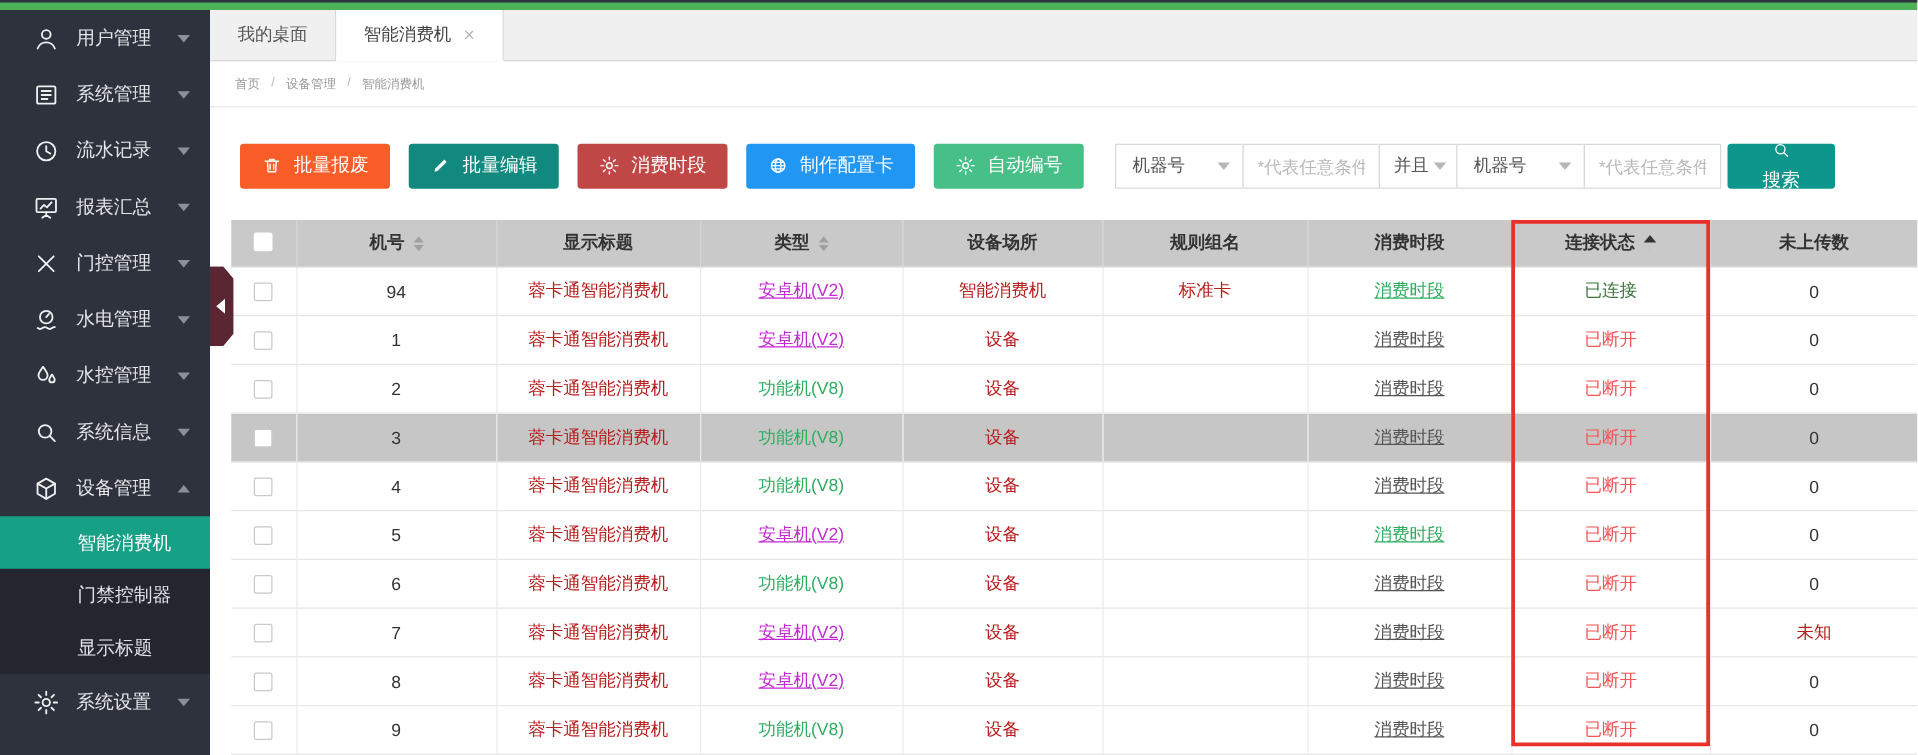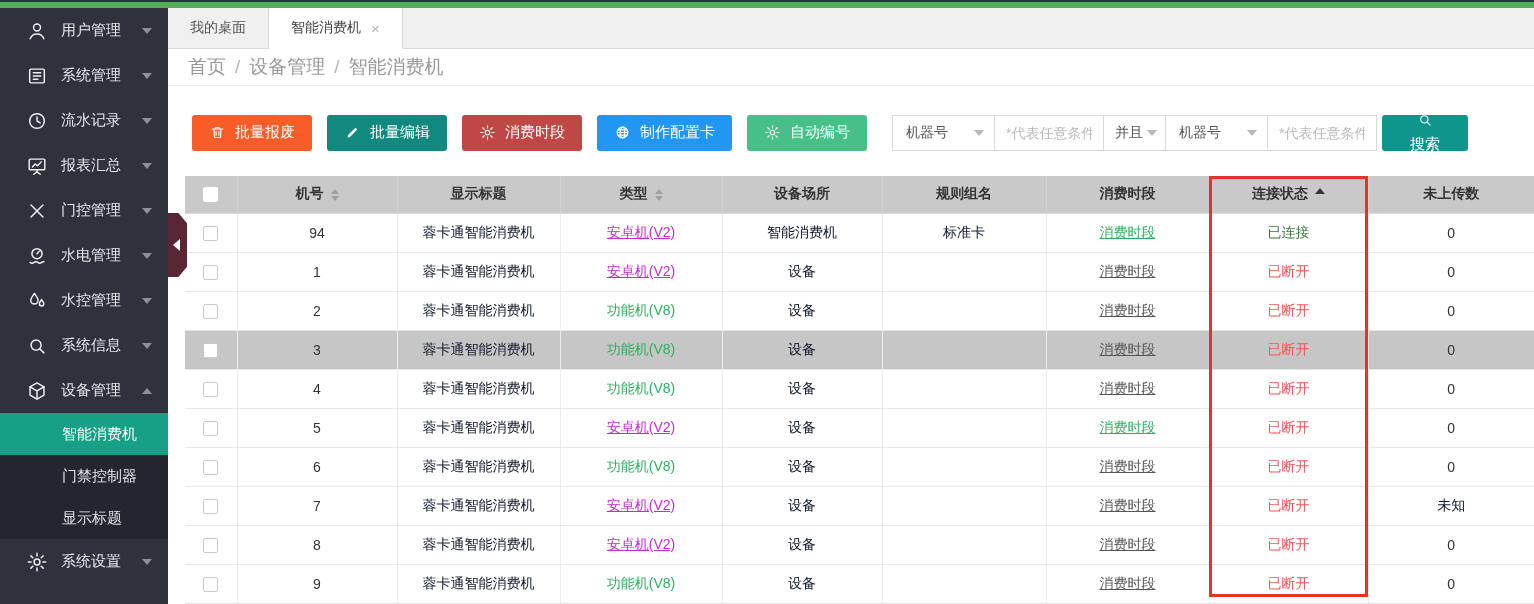--- a/index.html
+++ b/index.html
@@ -32,21 +32,21 @@
   
   .main { flex:1; min-width:0; display:flex; flex-direction:column; background:#fff; }
   .tabbar { height:43px; background:#f0f0f0; border-bottom:1px solid #d9d9d9;
     display:flex; align-items:stretch; }
   .tab { padding:0 22px; display:flex; align-items:center; font-size:14px; color:#555;
     border-right:1px solid #d9d9d9; cursor:pointer; background:transparent; }
   .tab.active { background:#fff; border-bottom:1px solid #fff; margin-bottom:-1px; color:#444; }
   .tab-close { margin-left:10px; color:#b4b4b4; font-size:15px; line-height:1; cursor:pointer; }
 
   .breadcrumb { height:38px; border-bottom:1px solid #e9e9e9; display:flex; align-items:center;
-    padding-left:20px; font-size:19px; color:#999; }
+    padding-left:20px; font-size:10px; color:#999; }
   .crumb { cursor:pointer; }
   .crumb-sep { margin:0 9px; color:#b5b5b5; }
 
   .content { flex:1; position:relative; }
 
   
   .toolbar { display:flex; align-items:center; margin:29px 66px 0 24px; height:36px; }
   .tbtn { height:36px; border:none; border-radius:3px; color:#fff; font-size:15px;
     display:inline-flex; align-items:center; gap:9px; padding:0 17px; margin-right:15px;
     cursor:pointer; font-family:inherit; }
@@ -84,21 +84,21 @@
     border-radius:2px; background:#fff; vertical-align:middle; cursor:pointer; }
   .cb.head { border-color:#fff; }
   .sorters { display:inline-flex; flex-direction:column; gap:2px; margin-left:7px;
     vertical-align:middle; }
   .s-up,.s-dn { width:0; height:0; border-left:4px solid transparent; border-right:4px solid transparent; }
   .s-up { border-bottom:5px solid #a0a0a0; }
   .s-dn { border-top:5px solid #a0a0a0; }
   .s-up.on { border-bottom-color:#333; border-bottom-width:6px;
     border-left-width:5px; border-right-width:5px; }
   .s-dn.off { border-top-color:#c6c6c6; }
-  .gray { color:#0f172a; }
+  .gray { color:#b91c1c; }
   .type-android { color:#c42ad4; text-decoration:underline; cursor:pointer; }
   .type-feature { color:#2fae60; cursor:pointer; }
   .plink { color:#555; text-decoration:underline; cursor:pointer; }
   .plink.green { color:#2fae60; }
   .st-connected { color:#3c763d; }
   .st-disconnected { color:#f25656; }
   .red-overlay { position:absolute; left:1024px; top:0; width:159px; height:421px;
     border:3px solid #e9302a; pointer-events:none; }
 </style>
 </head>

